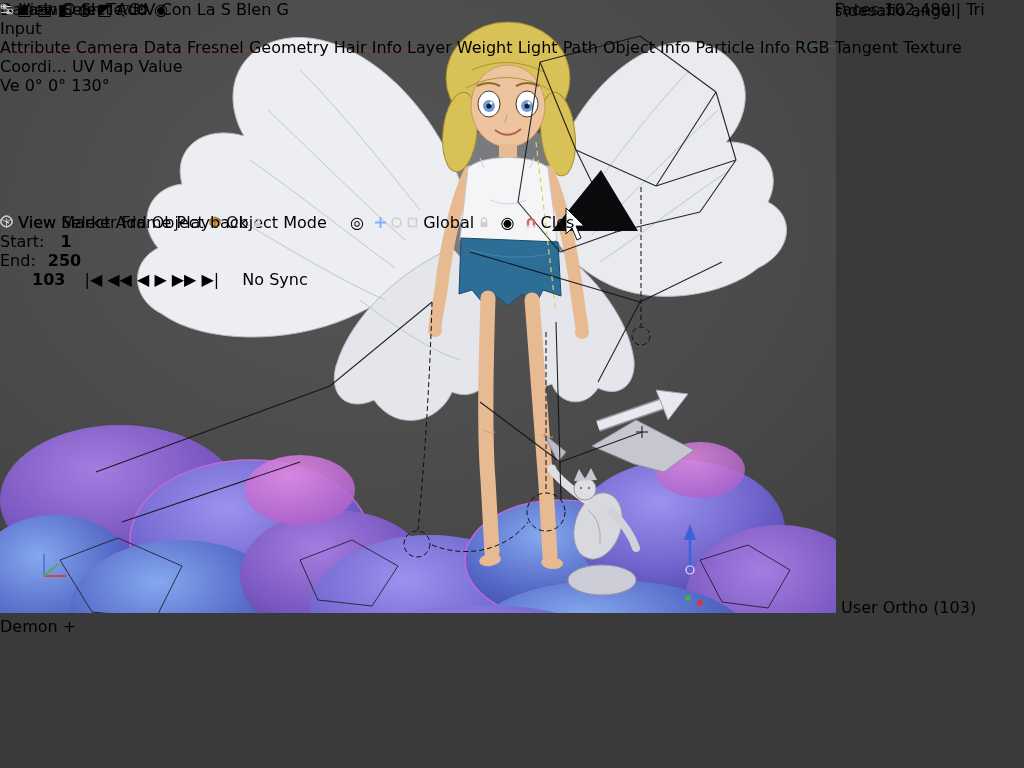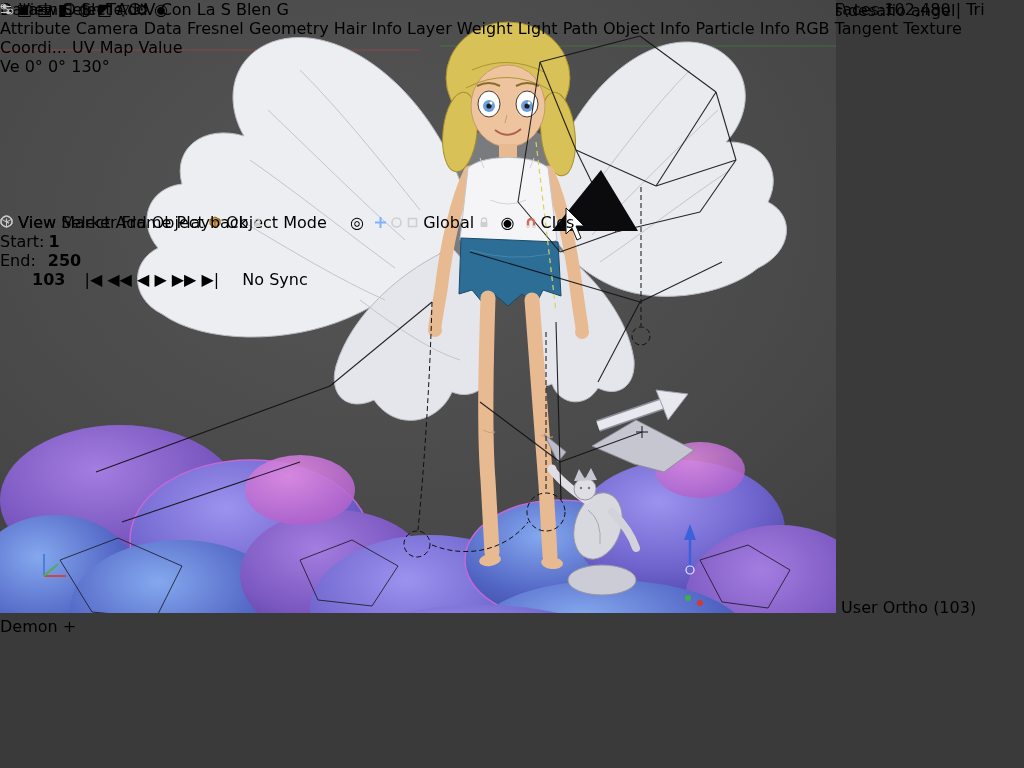--- a/index.html
+++ b/index.html
@@ -482,20 +482,25 @@
       <span class="vtab">Te</span>
       <span class="vtab">C</span>
       <span class="vtab">V</span>
       <span class="vtab">Con</span>
       <span class="vtab">La</span>
       <span class="vtab">S</span>
       <span class="vtab">Blen</span>
       <span class="vtab">G</span>
     </div>
     <div id="nodelist">
+      <div class="panel-title">
+        <span class="tri-down"></span>
+        <span>Input</span>
+        <span class="dots"></span>
+      </div>
       <span class="nodebtn">Attribute</span>
       <span class="nodebtn">Camera Data</span>
       <span class="nodebtn">Fresnel</span>
       <span class="nodebtn">Geometry</span>
       <span class="nodebtn">Hair Info</span>
       <span class="nodebtn">Layer Weight</span>
       <span class="nodebtn">Light Path</span>
       <span class="nodebtn">Object Info</span>
       <span class="nodebtn">Particle Info</span>
       <span class="nodebtn">RGB</span>
@@ -740,21 +745,21 @@
     <span class="roundbtn"><span class="reccore"></span></span>
     <span class="roundbtn">
       <svg width="9" height="10">
           <path d="M2 4.5 V3.2 A2.3 2.3 0 0 1 6.6 3.2 V4.5" fill="none" stroke="#cfcfcf" stroke-width="1.3"></path>
           <rect x="1.2" y="4.5" width="6.2" height="4.5" rx="1" fill="#cfcfcf"></rect>
         </svg>
     </span>
 
     <span class="pill teal" style="height:20px;min-width:88px;justify-content:space-between">
       <span class="tri-l"></span>
-      <span style="display:flex;gap:4px">
+      <span style="display:flex;gap:16px">
         <span>Start:</span>
         <b>1</b>
       </span>
       <span class="tri-r"></span>
     </span>
     <span class="pill teal" style="height:20px;min-width:90px;justify-content:space-between">
       <span class="tri-l"></span>
       <span style="display:flex;gap:12px">
         <span>End:</span>
         <b>250</b>

